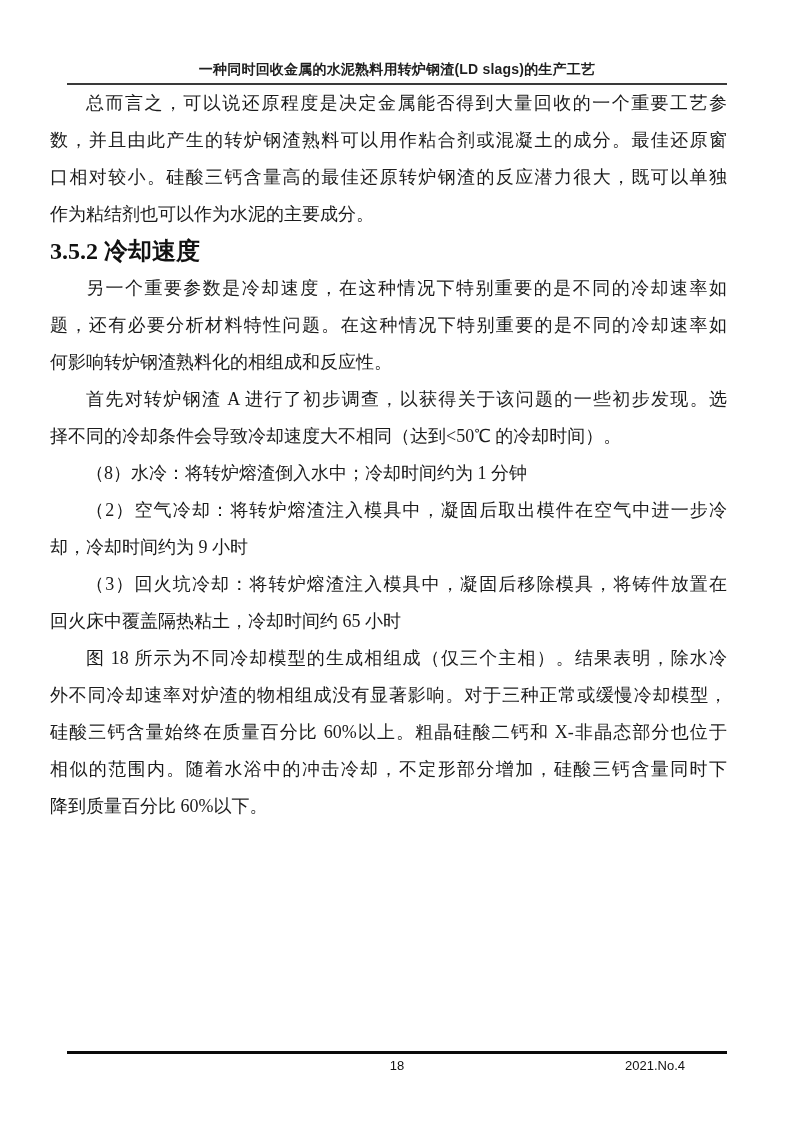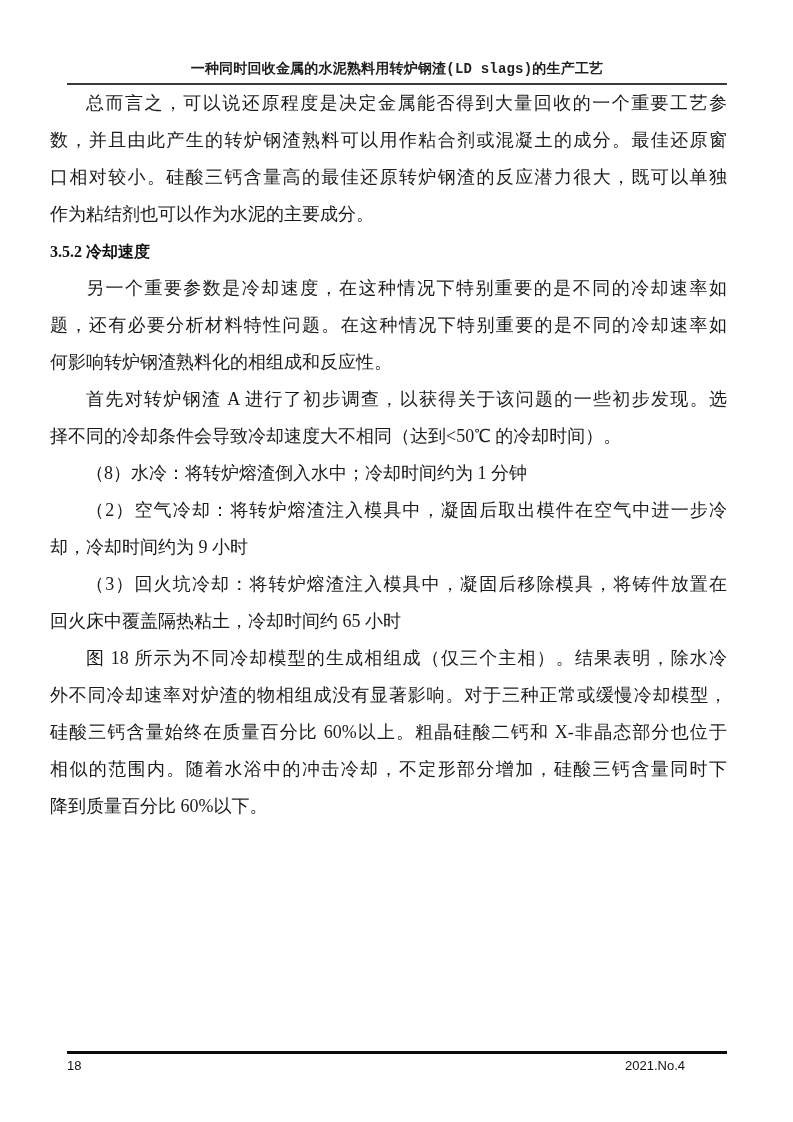--- a/index.html
+++ b/index.html
@@ -20,21 +20,21 @@
 
   
   .header {
     position: absolute;
     left: 67px;
     right: 66px;
     top: 60px;
   }
   .header-title {
     text-align: center;
-    font-family: Liberation Mono, monospace;
+    font-family: Liberation Sans, sans-serif;
     font-size: 14px;
     font-weight: 600;
     line-height: 18px;
     color: #1f1f1f;
     letter-spacing: 0.2px;
   }
   .header-rule {
     margin-top: 5px;
     border-top: 2px solid #3a3a3a;
   }
@@ -53,21 +53,21 @@
     text-align: justify;
   }
   .ln.full {
     text-align-last: justify;
   }
   .ln.indent {
     text-indent: 2em;
   }
   .heading {
     margin: 0;
-    font-size: 16px;
+    font-size: 24px;
     line-height: 37px;
     font-weight: bold;
     color: #111111;
   }
 
   
   .footer {
     position: absolute;
     left: 67px;
     right: 66px;
@@ -78,21 +78,21 @@
   }
   .footer-row {
     position: relative;
     margin-top: 4px;
     font-family: "Liberation Sans", sans-serif;
     font-size: 13px;
     line-height: 16px;
     color: #111111;
   }
   .page-number {
-    text-align: left;
+    text-align: center;
   }
   .issue {
     position: absolute;
     top: 0;
     right: 42px;
   }
 </style>
 </head>
 <body>
 

